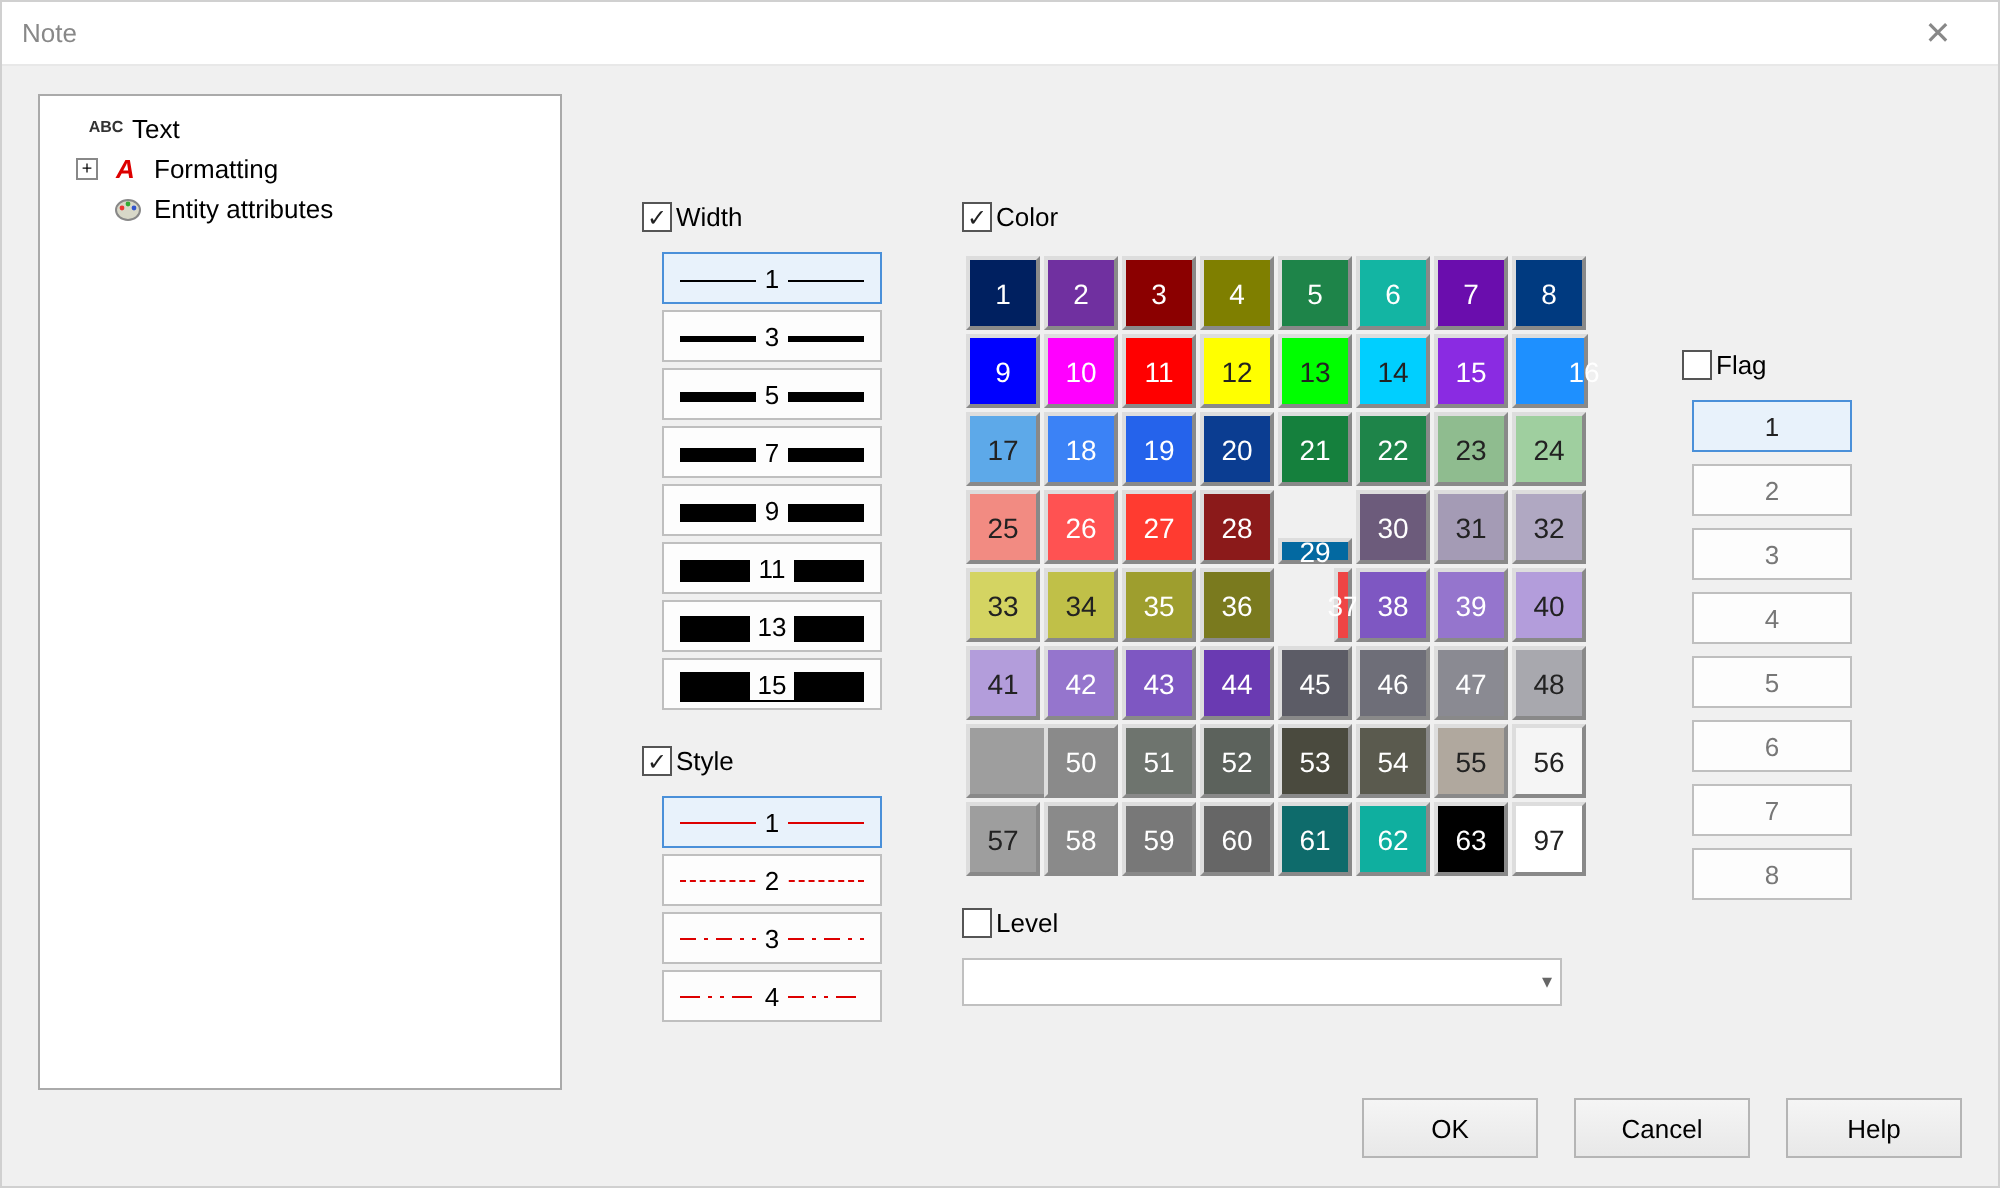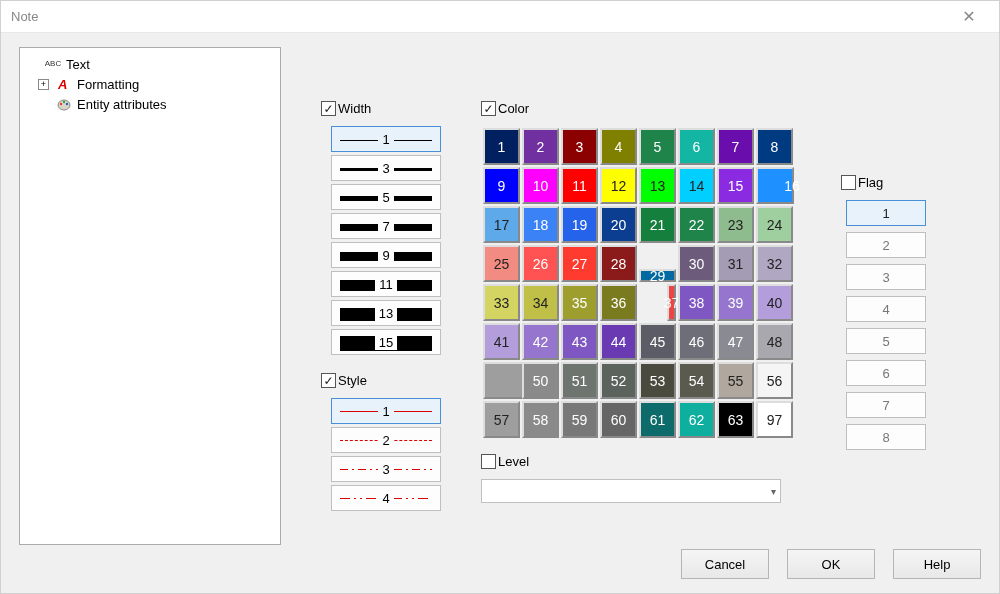--- a/index.html
+++ b/index.html
@@ -49,21 +49,21 @@
   <div class="titlebar">
     <span class="title">Note</span>
     <span class="close">✕</span>
   </div>
 
   <div class="body">
 
     <div class="tree">
       <div class="tree-row">
         <span style="width:14px"></span>
-        <span class="ticon" style="font-weight:normal;color:#333;font-size:8px;line-height:8px;text-align:left;">ABC<br></span>
+        <span class="ticon" style="font-weight:bold;color:#333;font-size:8px;line-height:8px;text-align:left;">ABC<br></span>
         <span>Text</span>
       </div>
       <div class="tree-row child">
         <span class="expander">+</span>
         <span class="ticon">
           <svg class="red-a" viewBox="0 0 16 16">
               <text x="2" y="13" font-size="14" font-family="serif" font-style="italic" fill="#d00" font-weight="bold">A</text>
             </svg>
         </span>
         <span>Formatting</span>
@@ -247,22 +247,22 @@
             <div class="flag-btn">7</div>
             <div class="flag-btn">8</div>
           </div>
       </div>
 
     </div>
   </div>
 
   <div class="footer">
     <div class="btn">
+        <span>OK</span>
+      </div>
+    <div class="btn">
         <span>Cancel</span>
-      </div>
-    <div class="btn">
-        <span>OK</span>
       </div>
     <div class="btn">
         <span>Help</span>
       </div>
   </div>
 </div>
 
 </body></html>

